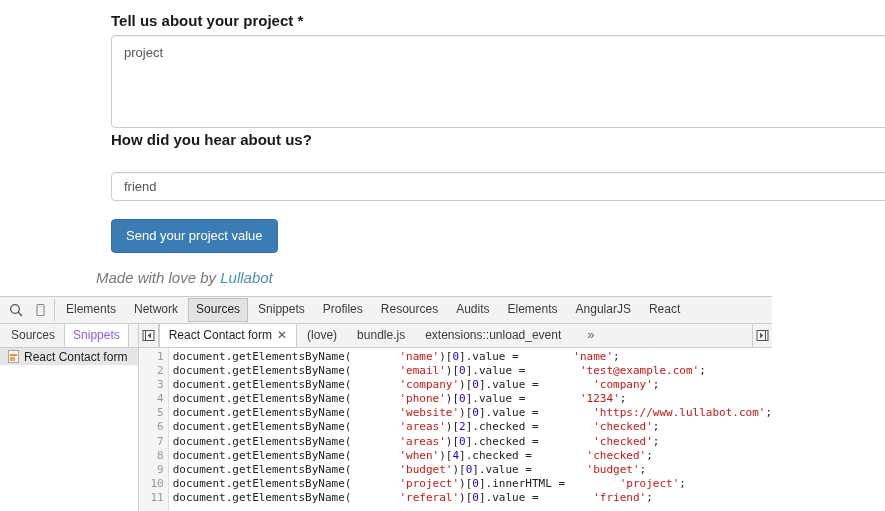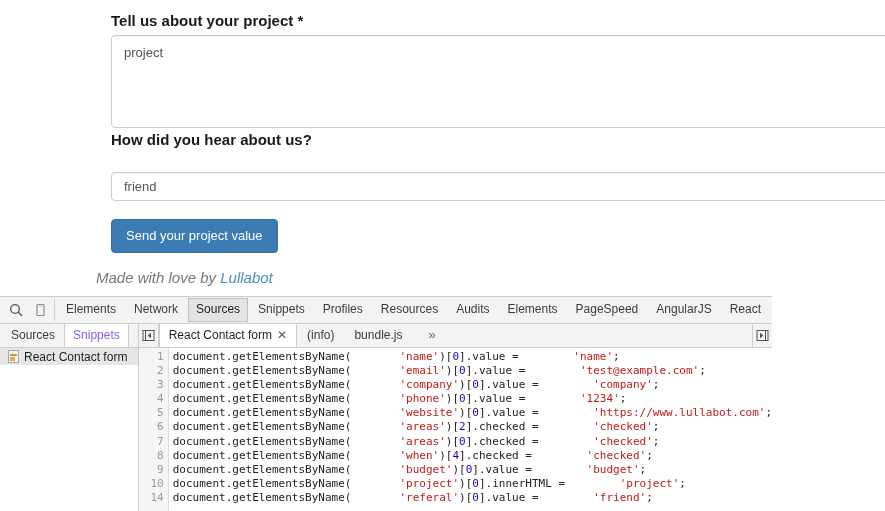--- a/index.html
+++ b/index.html
@@ -365,21 +365,20 @@
     <div class="sep-v"></div>
 
     <div class="panel-tab">Elements</div>
     <div class="panel-tab">Network</div>
     <div class="panel-tab active">Sources</div>
     <div class="panel-tab">Snippets</div>
     <div class="panel-tab">Profiles</div>
     <div class="panel-tab">Resources</div>
     <div class="panel-tab">Audits</div>
     <div class="panel-tab">Elements</div>
-    <div class="panel-tab">PageSpeed</div>
     <div class="panel-tab">AngularJS</div>
     <div class="panel-tab">React</div>
   </div>
 
   <div id="dt-body">
 
     <div id="nav-pane">
       <div id="nav-tabs">
         <div class="nav-tab">Sources</div>
         <div class="nav-tab active">Snippets</div>
@@ -398,22 +397,23 @@
           <svg width="13" height="13" viewBox="0 0 13 13">
             <rect x="1" y="1.5" width="11" height="10" fill="none" stroke="#555" stroke-width="1"></rect>
             <line x1="3.5" y1="1.5" x2="3.5" y2="11.5" stroke="#555" stroke-width="1"></line>
             <path d="M9 3.8 L5.6 6.5 L9 9.2 Z" fill="#555"></path>
           </svg>
         </div>
         <div class="ed-tab active">
           <span>React Contact form</span>
           <span class="tab-close">✕</span>
         </div>
-        <div class="ed-tab">(info)</div>
+        <div class="ed-tab">(love)</div>
         <div class="ed-tab">bundle.js</div>
+        <div class="ed-tab">extensions::unload_event</div>
         <div class="overflow-chevrons">»</div>
         <div class="tabstrip-btn right">
           <svg width="13" height="13" viewBox="0 0 13 13">
             <rect x="1" y="1.5" width="11" height="10" fill="none" stroke="#555" stroke-width="1"></rect>
             <line x1="9.5" y1="1.5" x2="9.5" y2="11.5" stroke="#555" stroke-width="1"></line>
             <path d="M4 3.8 L7.4 6.5 L4 9.2 Z" fill="#555"></path>
           </svg>
         </div>
       </div>
 
@@ -422,20 +422,20 @@
             <div>1</div>
             <div>2</div>
             <div>3</div>
             <div>4</div>
             <div>5</div>
             <div>6</div>
             <div>7</div>
             <div>8</div>
             <div>9</div>
             <div>10</div>
-            <div>14</div>
+            <div>11</div>
           </div>
         <div id="code-lines"><div><span class="tok-plain">document.getElementsByName(</span><span class="tok-str">'name'</span><span class="tok-plain">)[</span><span class="tok-num">0</span><span class="tok-plain">].value = </span><span class="tok-str">'name'</span><span class="tok-plain">;</span></div><div><span class="tok-plain">document.getElementsByName(</span><span class="tok-str">'email'</span><span class="tok-plain">)[</span><span class="tok-num">0</span><span class="tok-plain">].value = </span><span class="tok-str">'test@example.com'</span><span class="tok-plain">;</span></div><div><span class="tok-plain">document.getElementsByName(</span><span class="tok-str">'company'</span><span class="tok-plain">)[</span><span class="tok-num">0</span><span class="tok-plain">].value = </span><span class="tok-str">'company'</span><span class="tok-plain">;</span></div><div><span class="tok-plain">document.getElementsByName(</span><span class="tok-str">'phone'</span><span class="tok-plain">)[</span><span class="tok-num">0</span><span class="tok-plain">].value = </span><span class="tok-str">'1234'</span><span class="tok-plain">;</span></div><div><span class="tok-plain">document.getElementsByName(</span><span class="tok-str">'website'</span><span class="tok-plain">)[</span><span class="tok-num">0</span><span class="tok-plain">].value = </span><span class="tok-str">'https://www.lullabot.com'</span><span class="tok-plain">;</span></div><div><span class="tok-plain">document.getElementsByName(</span><span class="tok-str">'areas'</span><span class="tok-plain">)[</span><span class="tok-num">2</span><span class="tok-plain">].checked = </span><span class="tok-str">'checked'</span><span class="tok-plain">;</span></div><div><span class="tok-plain">document.getElementsByName(</span><span class="tok-str">'areas'</span><span class="tok-plain">)[</span><span class="tok-num">0</span><span class="tok-plain">].checked = </span><span class="tok-str">'checked'</span><span class="tok-plain">;</span></div><div><span class="tok-plain">document.getElementsByName(</span><span class="tok-str">'when'</span><span class="tok-plain">)[</span><span class="tok-num">4</span><span class="tok-plain">].checked = </span><span class="tok-str">'checked'</span><span class="tok-plain">;</span></div><div><span class="tok-plain">document.getElementsByName(</span><span class="tok-str">'budget'</span><span class="tok-plain">)[</span><span class="tok-num">0</span><span class="tok-plain">].value = </span><span class="tok-str">'budget'</span><span class="tok-plain">;</span></div><div><span class="tok-plain">document.getElementsByName(</span><span class="tok-str">'project'</span><span class="tok-plain">)[</span><span class="tok-num">0</span><span class="tok-plain">].innerHTML = </span><span class="tok-str">'project'</span><span class="tok-plain">;</span></div><div><span class="tok-plain">document.getElementsByName(</span><span class="tok-str">'referal'</span><span class="tok-plain">)[</span><span class="tok-num">0</span><span class="tok-plain">].value = </span><span class="tok-str">'friend'</span><span class="tok-plain">;</span></div></div>
       </div>
     </div>
 
   </div>
 </div>
 
 </body></html>

